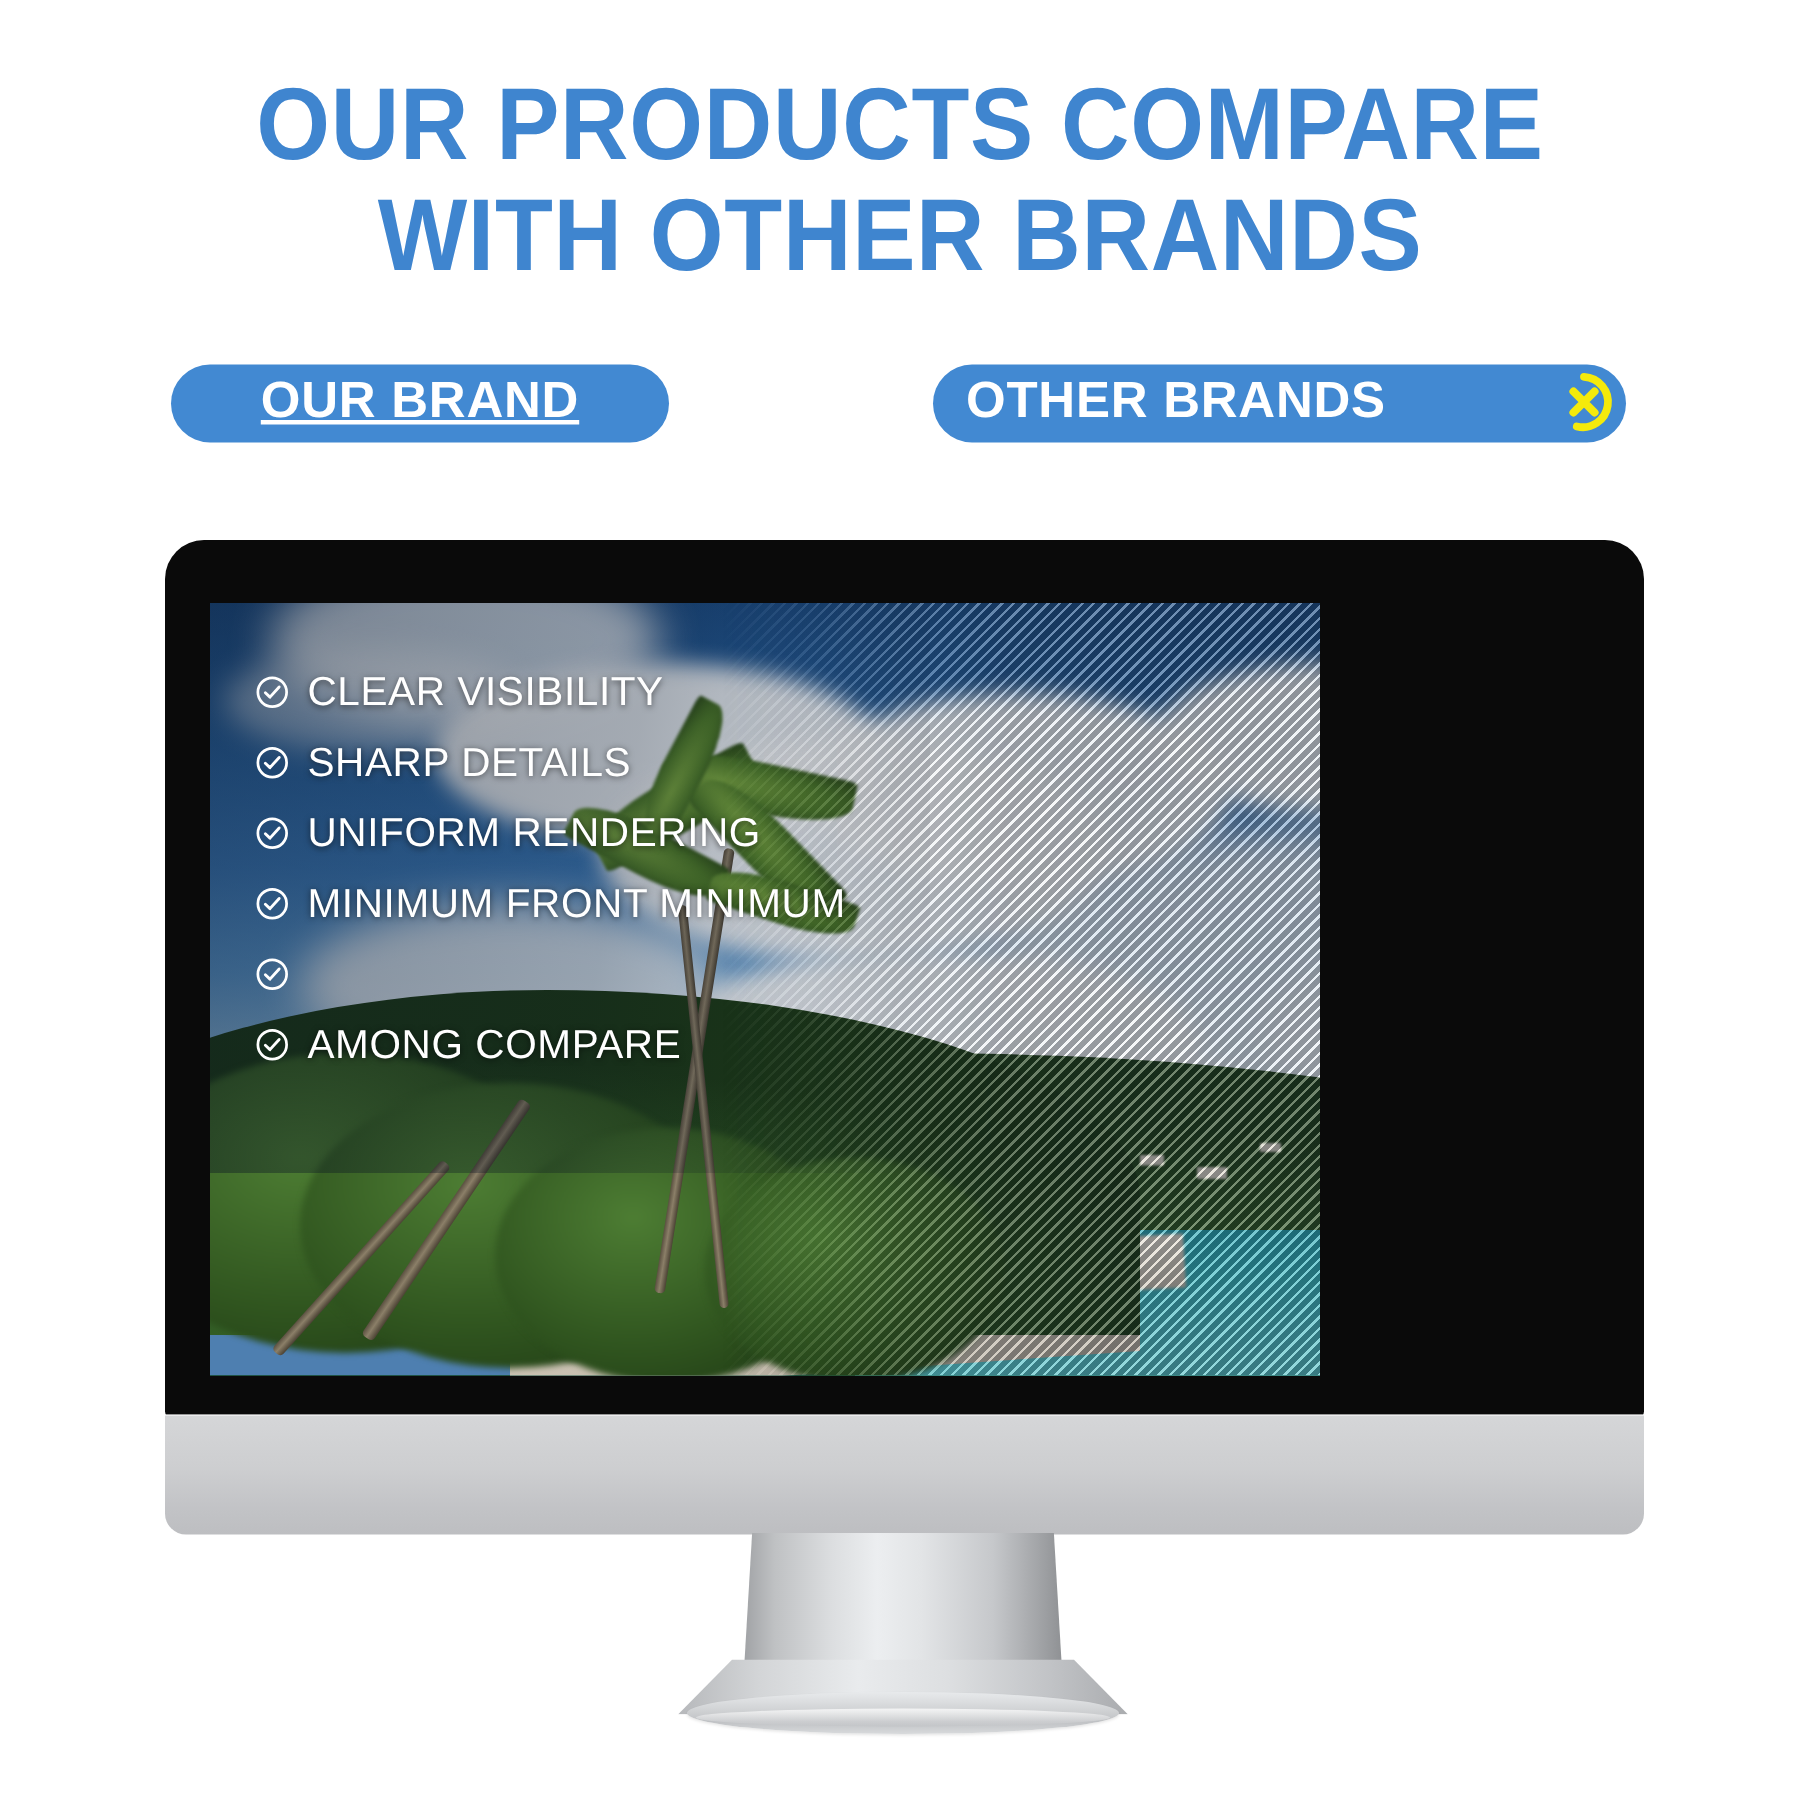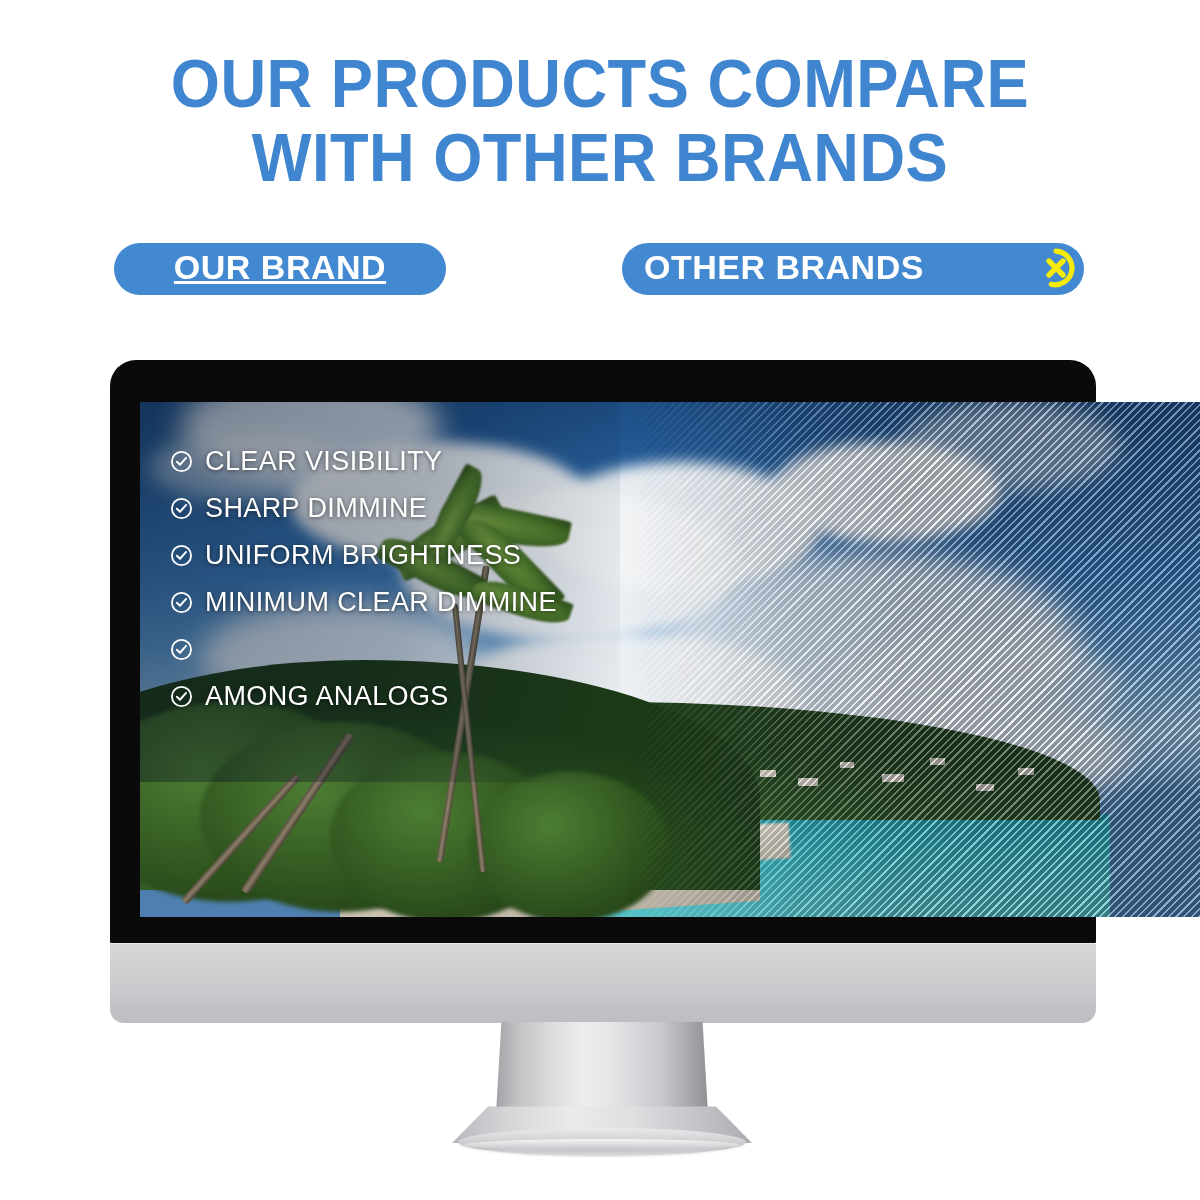--- a/index.html
+++ b/index.html
@@ -79,21 +79,21 @@
     top: 360px;
     width: 986px;
     height: 585px;
     background: #0a0a0a;
     border-radius: 26px 26px 4px 4px;
   }
   .screen {
     position: absolute;
     left: 30px;
     top: 42px;
-    width: 1060px;
+    width: 740px;
     height: 515px;
     overflow: hidden;
     background: #15803d;
   }
 
   
   .sky {
     position: absolute;
     inset: 0;
     background:
@@ -370,53 +370,53 @@
           <path d="M7.2 12.3 L10.4 15.4 L16.8 8.3" fill="none" stroke="#ffffff" stroke-width="2" stroke-linecap="round" stroke-linejoin="round"></path>
         </svg>
         <span>CLEAR VISIBILITY</span>
       </div>
 
       <div class="feature">
         <svg class="check-icon" viewBox="0 0 24 24">
           <circle cx="12" cy="12" r="10" fill="none" stroke="#ffffff" stroke-width="1.9"></circle>
           <path d="M7.2 12.3 L10.4 15.4 L16.8 8.3" fill="none" stroke="#ffffff" stroke-width="2" stroke-linecap="round" stroke-linejoin="round"></path>
         </svg>
-        <span>SHARP DIMMINE</span>
-      </div>
-
-      <div class="feature">
-        <svg class="check-icon" viewBox="0 0 24 24">
-          <circle cx="12" cy="12" r="10" fill="none" stroke="#ffffff" stroke-width="1.9"></circle>
-          <path d="M7.2 12.3 L10.4 15.4 L16.8 8.3" fill="none" stroke="#ffffff" stroke-width="2" stroke-linecap="round" stroke-linejoin="round"></path>
-        </svg>
-        <span>UNIFORM BRIGHTNESS</span>
-      </div>
-
-      <div class="feature">
-        <svg class="check-icon" viewBox="0 0 24 24">
-          <circle cx="12" cy="12" r="10" fill="none" stroke="#ffffff" stroke-width="1.9"></circle>
-          <path d="M7.2 12.3 L10.4 15.4 L16.8 8.3" fill="none" stroke="#ffffff" stroke-width="2" stroke-linecap="round" stroke-linejoin="round"></path>
-        </svg>
-        <span>MINIMUM CLEAR DIMMINE</span>
-      </div>
-
-      <div class="feature">
-        <svg class="check-icon" viewBox="0 0 24 24">
-          <circle cx="12" cy="12" r="10" fill="none" stroke="#ffffff" stroke-width="1.9"></circle>
-          <path d="M7.2 12.3 L10.4 15.4 L16.8 8.3" fill="none" stroke="#ffffff" stroke-width="2" stroke-linecap="round" stroke-linejoin="round"></path>
-        </svg>
-      </div>
-
-
-      <div class="feature">
-        <svg class="check-icon" viewBox="0 0 24 24">
-          <circle cx="12" cy="12" r="10" fill="none" stroke="#ffffff" stroke-width="1.9"></circle>
-          <path d="M7.2 12.3 L10.4 15.4 L16.8 8.3" fill="none" stroke="#ffffff" stroke-width="2" stroke-linecap="round" stroke-linejoin="round"></path>
-        </svg>
-        <span>AMONG ANALOGS</span>
+        <span>SHARP DETAILS</span>
+      </div>
+
+      <div class="feature">
+        <svg class="check-icon" viewBox="0 0 24 24">
+          <circle cx="12" cy="12" r="10" fill="none" stroke="#ffffff" stroke-width="1.9"></circle>
+          <path d="M7.2 12.3 L10.4 15.4 L16.8 8.3" fill="none" stroke="#ffffff" stroke-width="2" stroke-linecap="round" stroke-linejoin="round"></path>
+        </svg>
+        <span>UNIFORM RENDERING</span>
+      </div>
+
+      <div class="feature">
+        <svg class="check-icon" viewBox="0 0 24 24">
+          <circle cx="12" cy="12" r="10" fill="none" stroke="#ffffff" stroke-width="1.9"></circle>
+          <path d="M7.2 12.3 L10.4 15.4 L16.8 8.3" fill="none" stroke="#ffffff" stroke-width="2" stroke-linecap="round" stroke-linejoin="round"></path>
+        </svg>
+        <span>MINIMUM FRONT MINIMUM</span>
+      </div>
+
+      <div class="feature">
+        <svg class="check-icon" viewBox="0 0 24 24">
+          <circle cx="12" cy="12" r="10" fill="none" stroke="#ffffff" stroke-width="1.9"></circle>
+          <path d="M7.2 12.3 L10.4 15.4 L16.8 8.3" fill="none" stroke="#ffffff" stroke-width="2" stroke-linecap="round" stroke-linejoin="round"></path>
+        </svg>
+      </div>
+
+
+      <div class="feature">
+        <svg class="check-icon" viewBox="0 0 24 24">
+          <circle cx="12" cy="12" r="10" fill="none" stroke="#ffffff" stroke-width="1.9"></circle>
+          <path d="M7.2 12.3 L10.4 15.4 L16.8 8.3" fill="none" stroke="#ffffff" stroke-width="2" stroke-linecap="round" stroke-linejoin="round"></path>
+        </svg>
+        <span>AMONG COMPARE</span>
       </div>
 
     </div>
   </div>
 </div>
 
 <div class="chin"></div>
 <div class="neck"></div>
 <div class="neck-flare"></div>
 <div class="base"></div>

